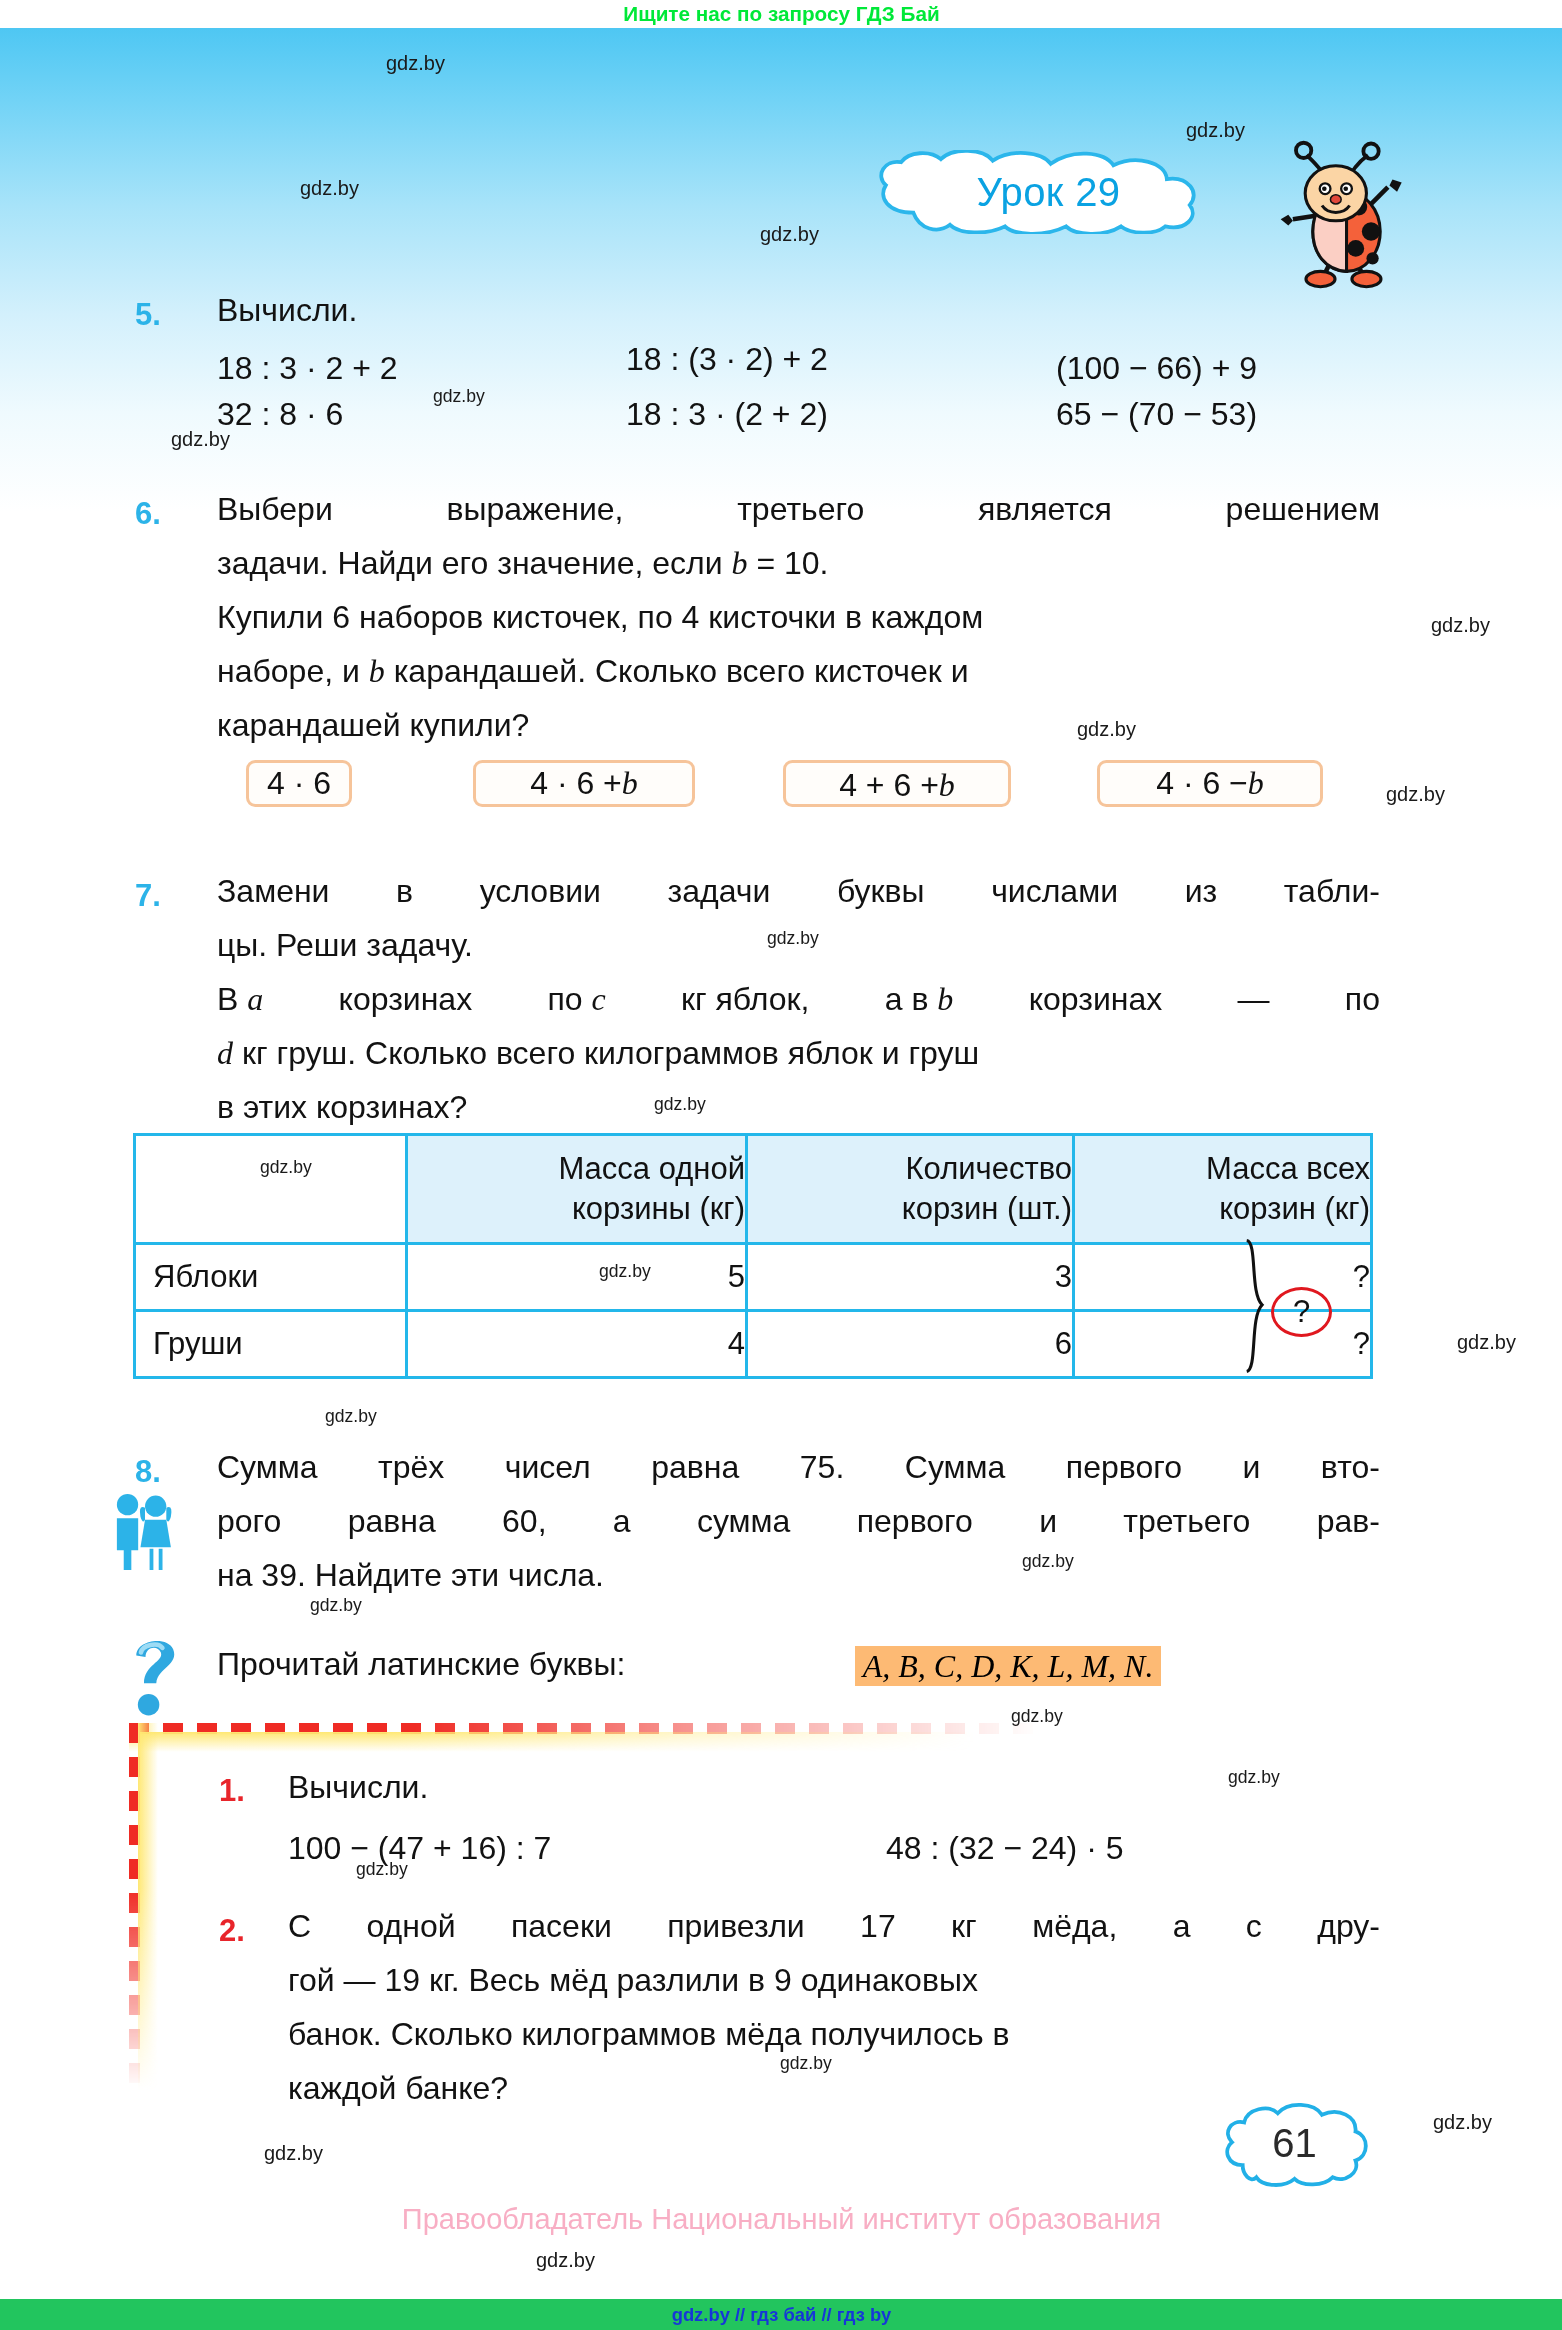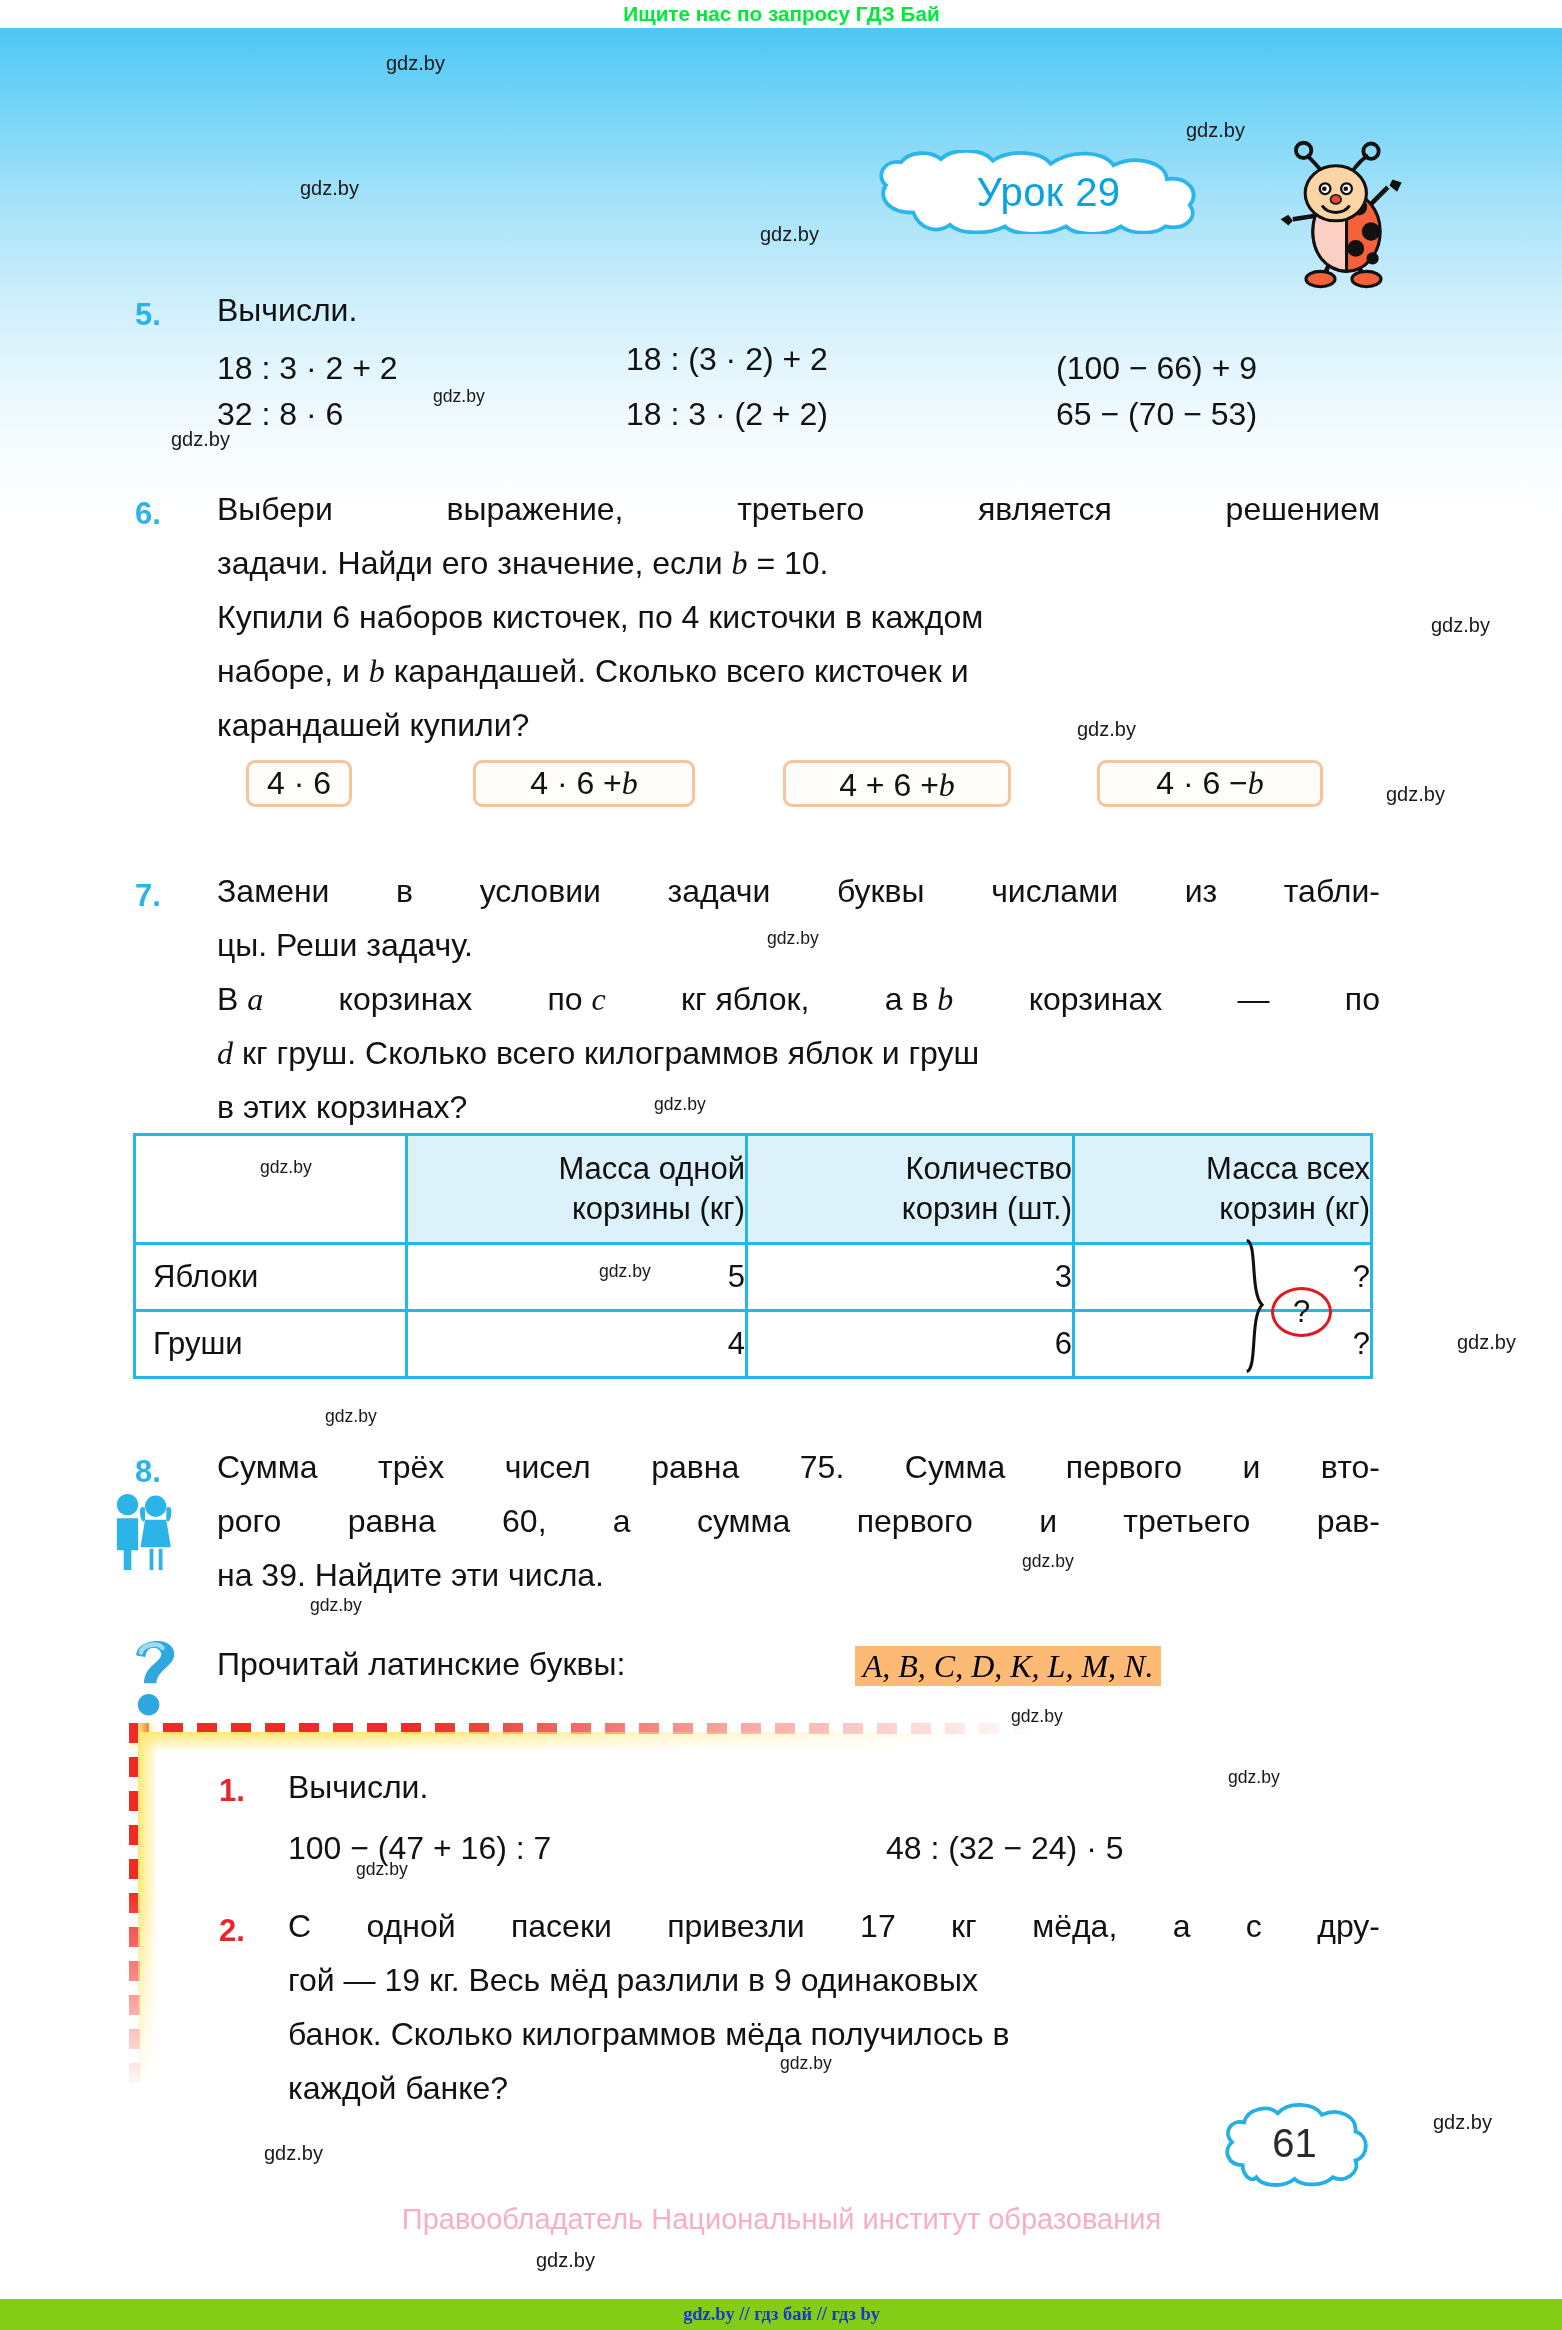--- a/index.html
+++ b/index.html
@@ -25,25 +25,24 @@
   
   #sky{
     position:absolute;left:0;top:27.5px;width:1563px;height:520px;
     background:linear-gradient(to bottom,#4ec7f3 0%,#72d3f6 14%,#a7e3f9 34%,#d3f0fc 55%,#effafe 74%,#ffffff 93%);
     z-index:0;
   }
 
   
   #bottom-strip{
     position:absolute;left:0;top:2299px;width:1563px;height:31px;
-    background:#84cc16;
+    background:#22c55e;
     display:flex;align-items:center;justify-content:center;
     color:#1637d8;font-size:18.4px;font-weight:700;
     z-index:40;
-    font-family:Liberation Serif, serif;
   }
 
   
   #page{position:absolute;left:0;top:0;width:1563px;height:2330px;z-index:10;}
 
   
   .wm{
     position:absolute;color:#1a1a1a;font-size:20px;font-weight:400;
     font-family:"Liberation Sans", sans-serif;white-space:nowrap;
     z-index:30;pointer-events:none;

